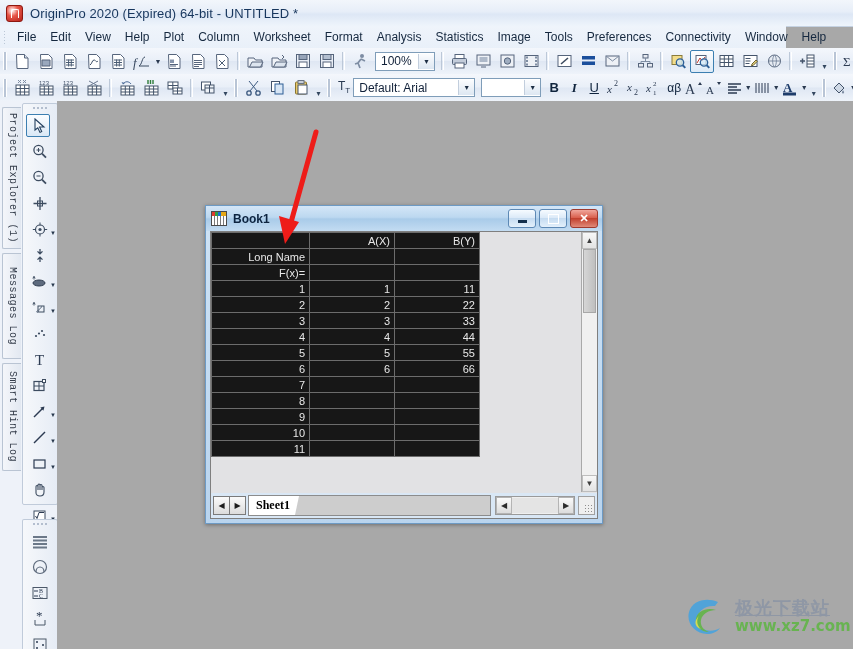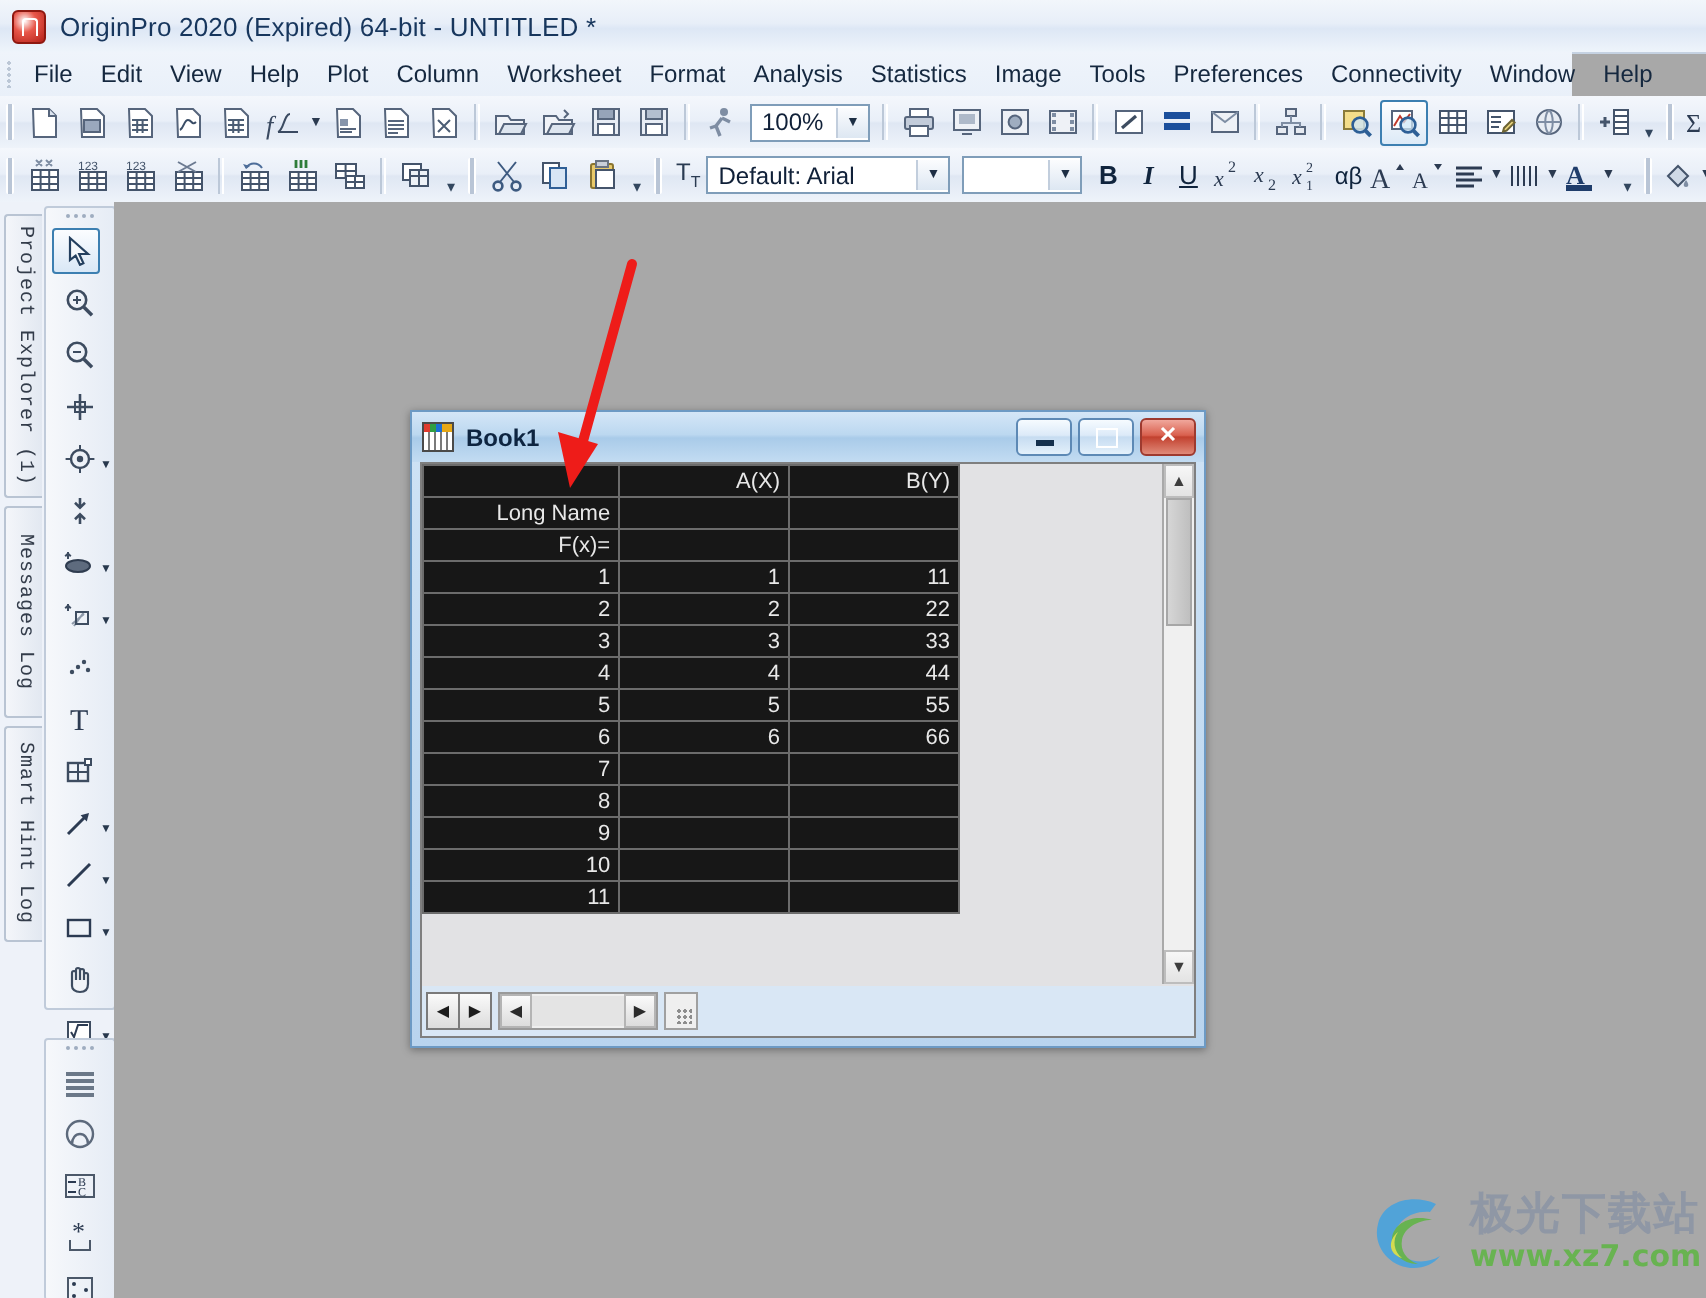--- a/index.html
+++ b/index.html
@@ -295,22 +295,23 @@
   .annot{position:absolute;left:260px;top:120px;width:90px;height:140px;pointer-events:none;}
 
   
   .watermark{
     position:absolute;right:8px;bottom:6px;width:160px;height:52px;
     opacity:.92;display:flex;align-items:center;
   }
   .wm-logo{width:46px;height:42px;flex:none;position:relative;}
   .wm-text{margin-left:4px;}
   .wm-cn{
-    font-size:22px;color:#8d96a5;font-weight:bold;letter-spacing:1px;line-height:1;
+    font-size:18px;color:#8d96a5;font-weight:bold;letter-spacing:1px;line-height:1;
     font-family:"DejaVu Sans",sans-serif;
+    text-decoration:underline;
   }
   .wm-url{
     font-size:15px;color:#63b44a;font-weight:bold;line-height:1.25;
     font-family:"DejaVu Sans",sans-serif;
   }
 </style>
 </head>
 <body>
 
 <div id="app">
@@ -1084,20 +1085,23 @@
         <div class="vsbtn">▲</div>
         <div class="vsthumb"></div>
         <div class="vsbtn vsbottom">▼</div>
       </div>
 
       <div class="book-bottom">
         <div class="navbtns">
           <div class="navbtn">◀</div>
           <div class="navbtn">▶</div>
         </div>
+        <div class="sheettabs">
+          <div class="stab">Sheet1</div>
+        </div>
         <div class="hscroll">
           <div class="hsbtn">◀</div>
           <div class="hstrack"></div>
           <div class="hsbtn">▶</div>
         </div>
         <div class="sizegrip"></div>
       </div>
     </div>
   </div>
 

